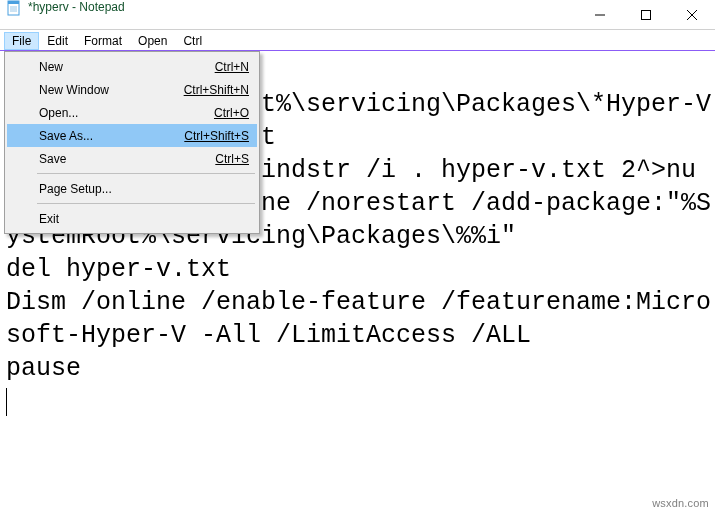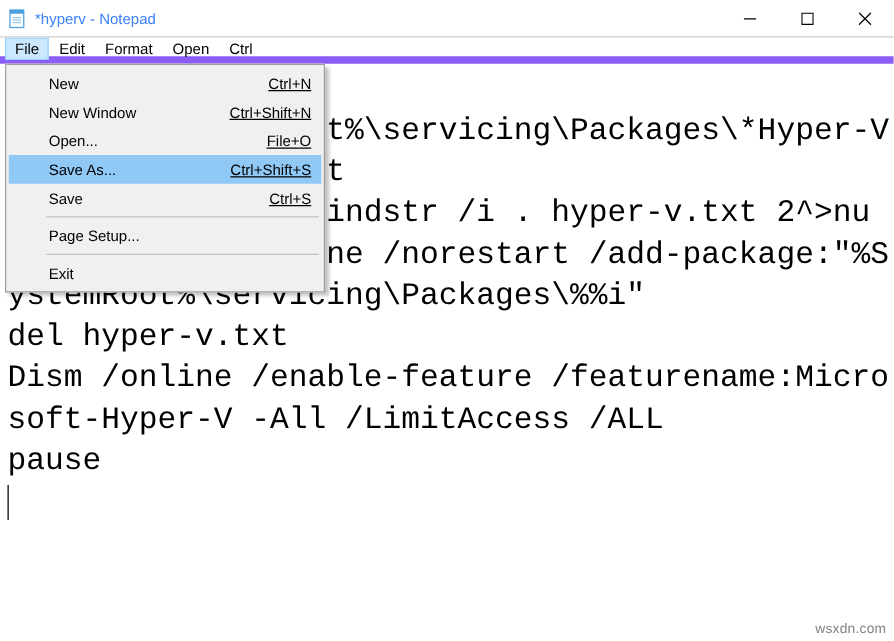--- a/index.html
+++ b/index.html
@@ -11,24 +11,24 @@
     width: 715px;
     height: 513px;
     overflow: hidden;
     position: relative;
   }
   .titlebar {
     height: 30px;
     background: #fff;
     border-bottom: 1px solid #d0d0d0;
     display: flex;
-    align-items: center;
+    align-items: flex-start;
     padding-left: 6px;
     font-size: 12px;
-    color: #3b82f6;
+    color: #14532d;
     position: relative;
   }
   .titlebar .nicon {
     width: 16px; height: 16px;
     margin-right: 6px;
     display: inline-block;
   }
   .titlebar .controls {
     position: absolute;
     right: 0; top: 0;
@@ -37,24 +37,24 @@
   }
   .titlebar .ctrl {
     width: 46px; height: 30px;
     display: flex; align-items: center; justify-content: center;
     font-size: 10px;
     font-family: "Segoe UI", sans-serif;
   }
   .menubar {
     height: 21px;
     display: flex;
-    align-items: flex-start;
+    align-items: flex-end;
     font-size: 12px;
     padding-left: 4px;
-    border-bottom: 6px solid #8b5cf6;
+    border-bottom: 1px solid #8b5cf6;
   }
   .menubar .menu {
     padding: 2px 8px;
   }
   .menubar .menu.open {
     background: #cce8ff;
     border: 1px solid #99d1ff;
     padding: 1px 7px;
   }
   .editor {
@@ -174,21 +174,21 @@
   <div class="item">
     <span>New</span>
     <span class="short">Ctrl+N</span>
   </div>
   <div class="item">
     <span>New Window</span>
     <span class="short">Ctrl+Shift+N</span>
   </div>
   <div class="item">
     <span>Open...</span>
-    <span class="short">File+O</span>
+    <span class="short">Ctrl+O</span>
   </div>
   <div class="item highlight">
     <span>Save As...</span>
     <span class="short">Ctrl+Shift+S</span>
   </div>
   <div class="item">
     <span>Save</span>
     <span class="short">Ctrl+S</span>
   </div>
   <div class="sep"></div>

